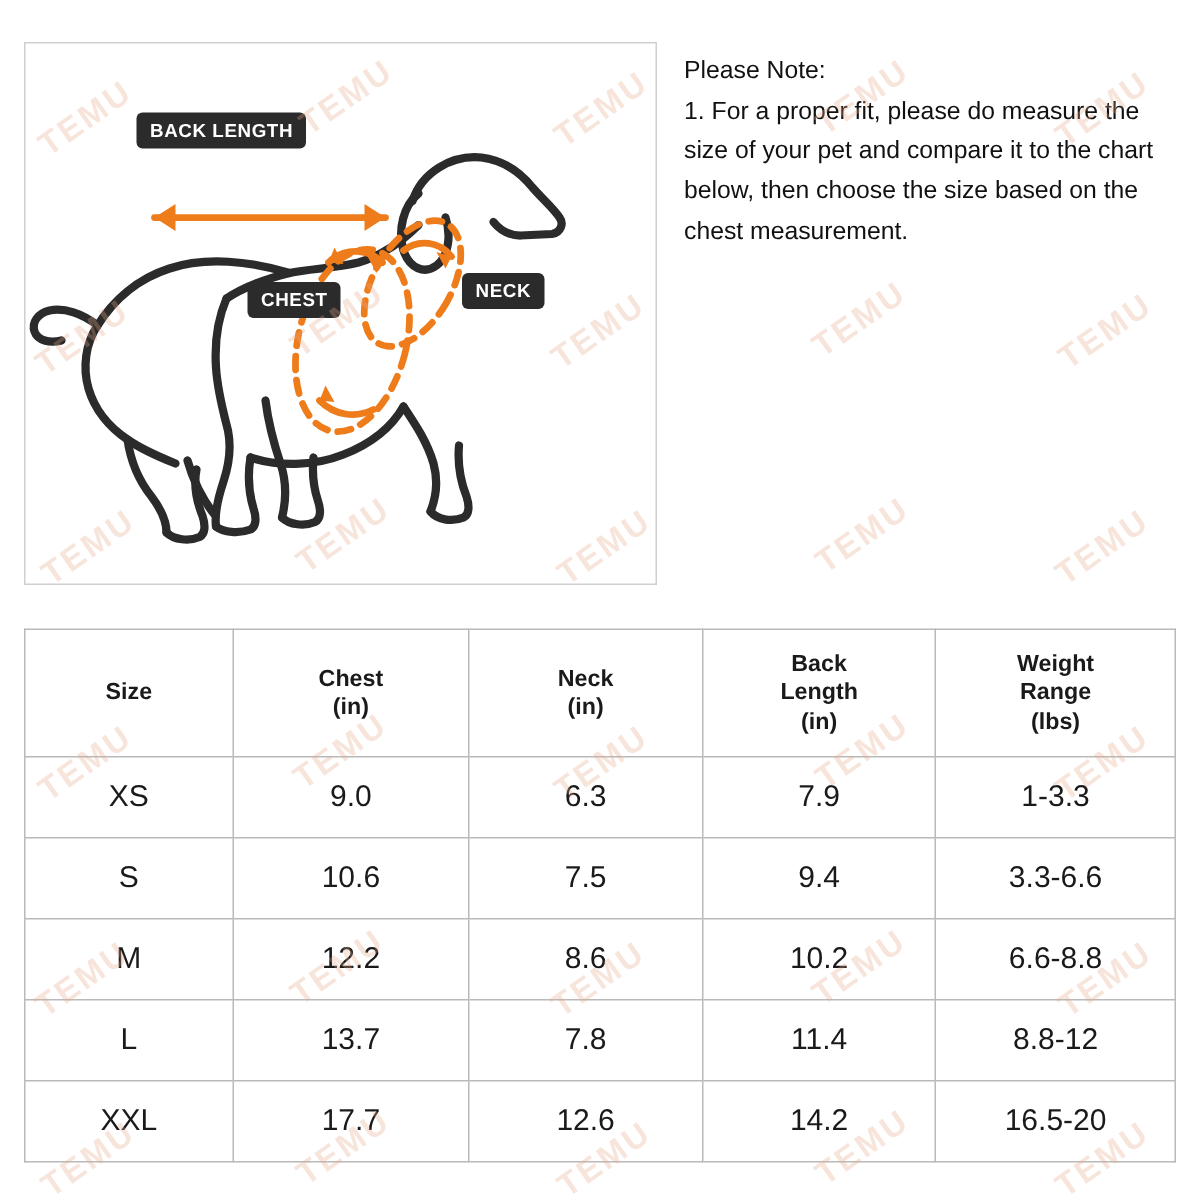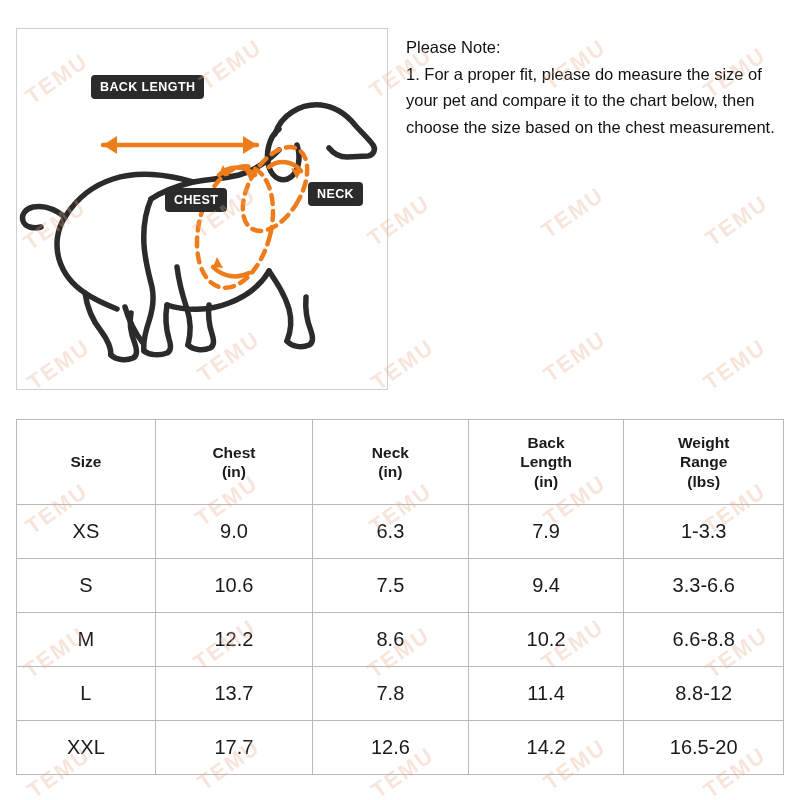--- a/index.html
+++ b/index.html
@@ -46,21 +46,21 @@
 
   
   .top {
     display: flex;
     flex-direction: row;
     align-items: flex-start;
     height: 382px;
   }
 
   .diagram-box {
-    width: 372px;
+    width: 422px;
     height: 362px;
     border: 1px solid #cfcfcf;
     box-sizing: border-box;
     position: relative;
     background: #fff;
     flex: 0 0 auto;
   }
 
   .notes {
     flex: 1 1 auto;

